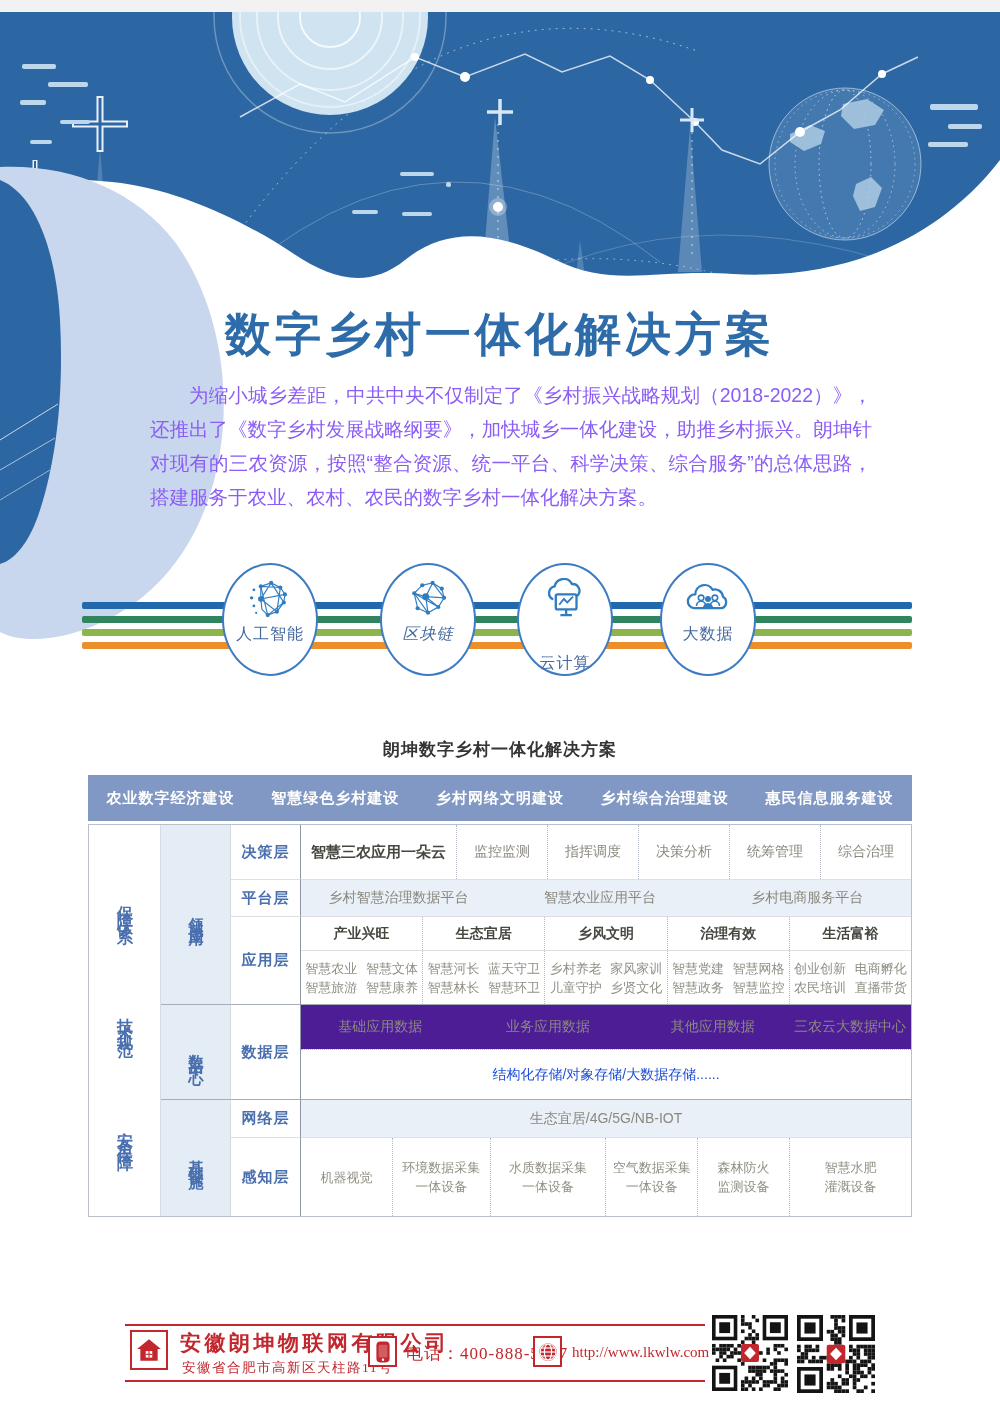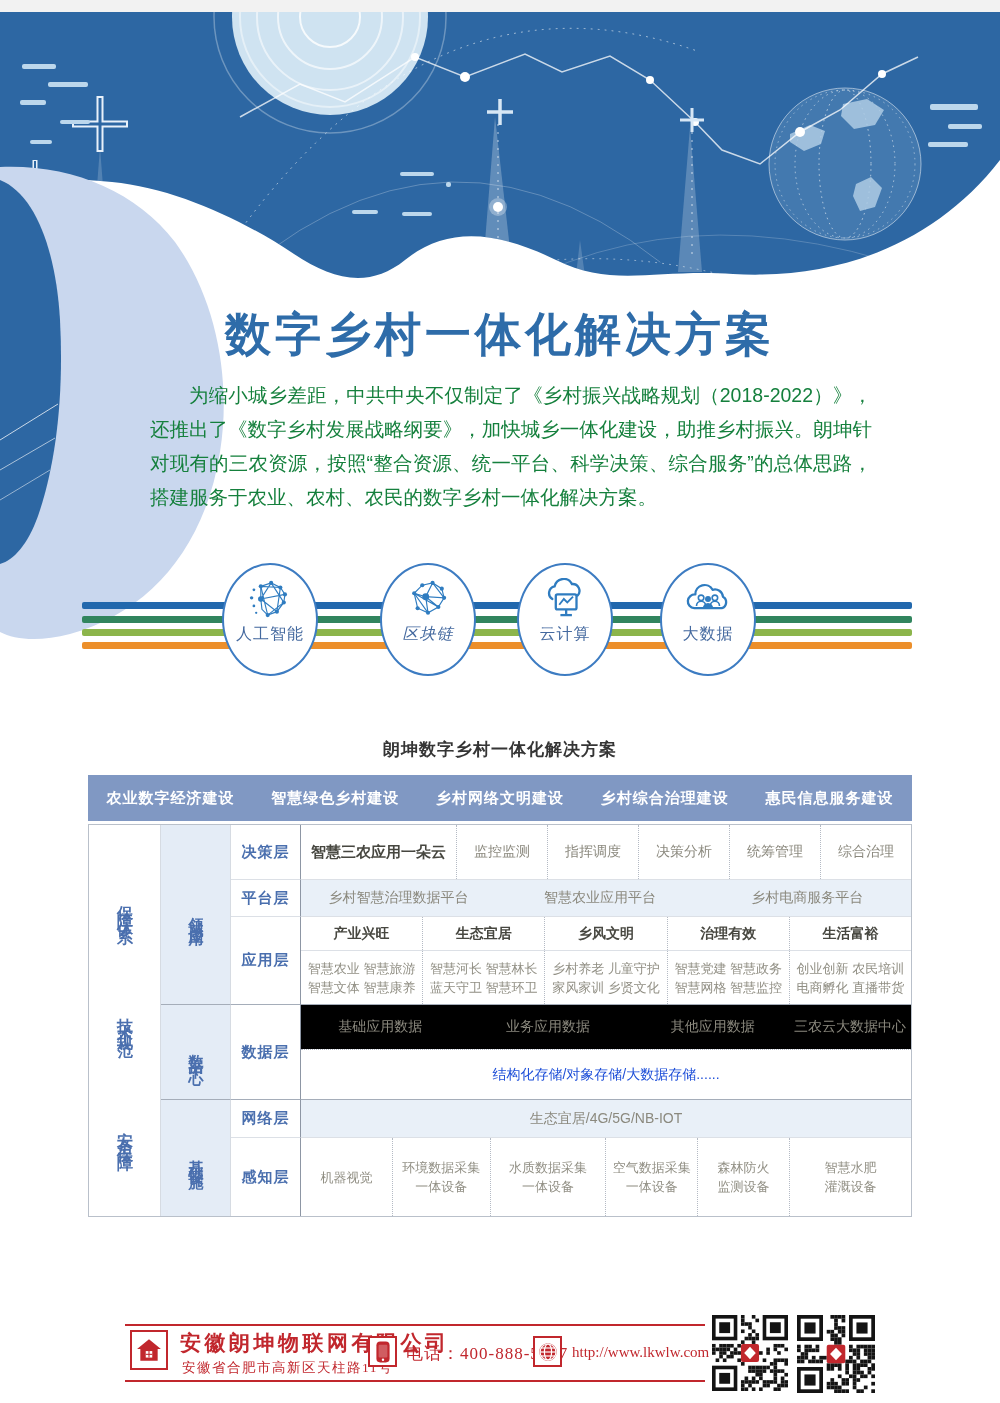--- a/index.html
+++ b/index.html
@@ -3,30 +3,30 @@
 <meta charset="utf-8">
 <style>
   html,body{margin:0;padding:0;background:#f2f2f2;}
   .poster{position:relative;width:1000px;height:1403px;margin:12px auto;background:#fff;overflow:hidden;
           font-family:"Liberation Sans","DejaVu Sans",sans-serif;}
   .hero{position:absolute;left:0;top:0;}
 
   .title{position:absolute;left:0;top:292px;width:1000px;margin:0;text-align:center;
          font-size:46px;font-weight:bold;letter-spacing:4px;color:#2e6ca9;}
   .intro{position:absolute;left:150px;top:366px;width:722px;margin:0;
-         font-size:19.5px;line-height:34px;color:#15803d;text-align:justify;text-indent:2em;}
+         font-size:19.5px;line-height:34px;color:#8b5cf6;text-align:justify;text-indent:2em;}
 
   .stripe{position:absolute;left:82px;width:830px;height:7px;border-radius:2px;}
   .s1{top:590px;background:#2268ad;} .s2{top:604px;background:#31855e;}
   .s3{top:617px;background:#8cb54b;} .s4{top:630px;background:#ec8f2b;}
 
   .tcircle{position:absolute;top:551px;width:96px;height:113px;background:#fff;
            border:2px solid #3d7cc2;border-radius:50%;box-sizing:border-box;
            display:flex;flex-direction:column;align-items:center;justify-content:flex-start;}
-  .tc1{left:222px;} .tc2{left:380px;font-style:italic;} .tc3{left:517px;} .tc4{left:660px;}
+  .tc1{left:222px;} .tc2{left:380px;font-style:italic;} .tc3{left:517px;justify-content:space-between;} .tc4{left:660px;}
   .tcircle svg{margin-top:13px;}
   .tlabel{font-size:16px;color:#44699f;margin-top:4px;letter-spacing:1px;}
 
   .tbl-title{position:absolute;left:0;top:726px;width:1000px;text-align:center;
              font-size:17px;font-weight:bold;color:#353535;letter-spacing:1px;}
 
   .tblhead{position:absolute;left:88px;top:763px;width:824px;height:46px;background:#8098c3;display:flex;}
   .tblhead .hcell{flex:1;display:flex;align-items:center;justify-content:center;
                   color:#fff;font-size:15px;font-weight:bold;letter-spacing:1px;}
 
@@ -55,22 +55,22 @@
       display:flex;align-items:center;justify-content:center;}
   .r6{grid-area:6/4/7/5;border-top:1px solid #dce0e6;display:flex;}
   .cell{display:flex;align-items:center;justify-content:center;text-align:center;
         font-size:14px;color:#8b897e;}
   .dot{border-left:1px dotted #b4bac4;}
   .r1 .cell{flex:1;} .r1 .wide{flex:none;width:155px;font-weight:bold;color:#474740;font-size:15px;}
   .r2 .cell{padding:0;} .p0{width:32%;} .p1{width:34%;} .p2{width:34%;}
   .apph{height:33px;display:flex;border-bottom:1px solid #dce0e6;}
   .apph .cell{flex:1;font-weight:bold;color:#474740;}
   .appb{flex:1;display:flex;}
-  .appb .cell{flex:1;font-size:13px;line-height:19px;color:#918f84;flex-direction:column;}
-  .datab{height:44px;background:#000000;display:flex;}
+  .appb .cell{flex:1;font-size:13px;line-height:19px;color:#918f84;flex-direction:row;}
+  .datab{height:44px;background:#4c1d95;display:flex;}
   .db0{width:26%;} .db1{width:29%;} .db2{width:25%;} .db3{width:20%;}
   .datas{flex:1;border-top:1px dotted #b4bac4;display:flex;align-items:center;justify-content:center;
          font-size:14px;color:#1d4ed8;}
   .r6 .cell{font-size:13px;line-height:19px;color:#918f84;flex-direction:column;}
   .q0{width:15%;} .q1{width:16%;} .q2{width:19%;} .q3{width:15%;} .q4{width:15%;} .q5{width:20%;}
 
   .fline{position:absolute;left:125px;width:580px;height:2px;background:#c1272d;}
   .fl1{top:1312px;} .fl2{top:1368px;}
   .fbox{position:absolute;border:2px solid #c1272d;box-sizing:border-box;
         display:flex;align-items:center;justify-content:center;background:#fff;}

